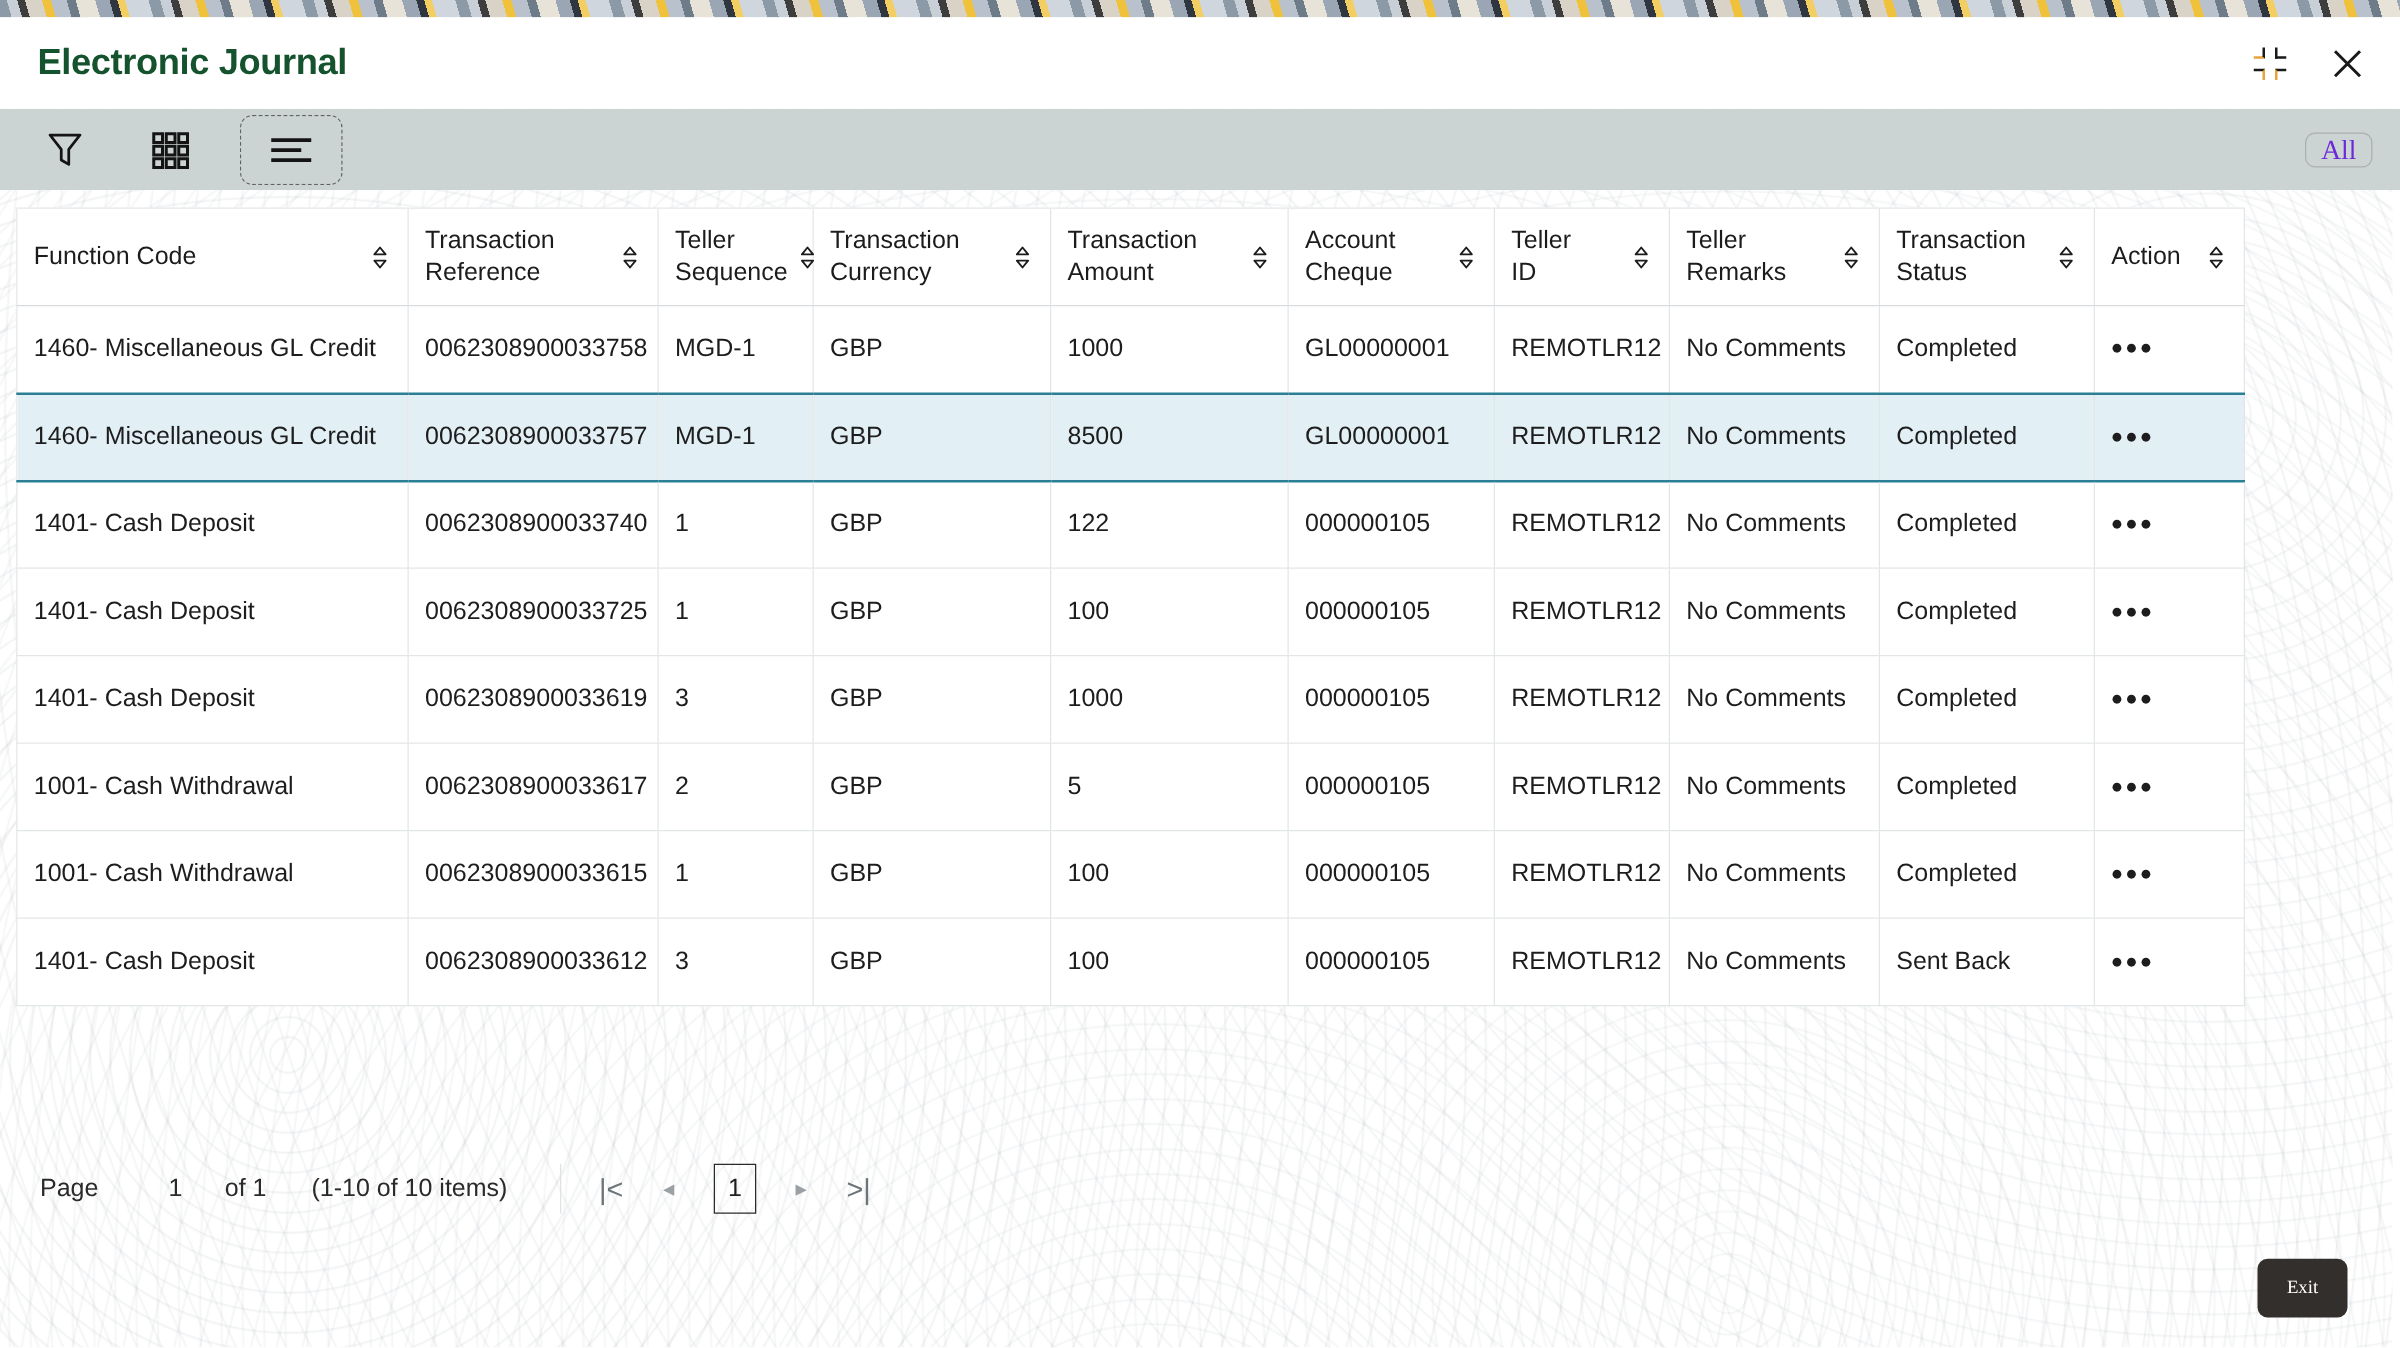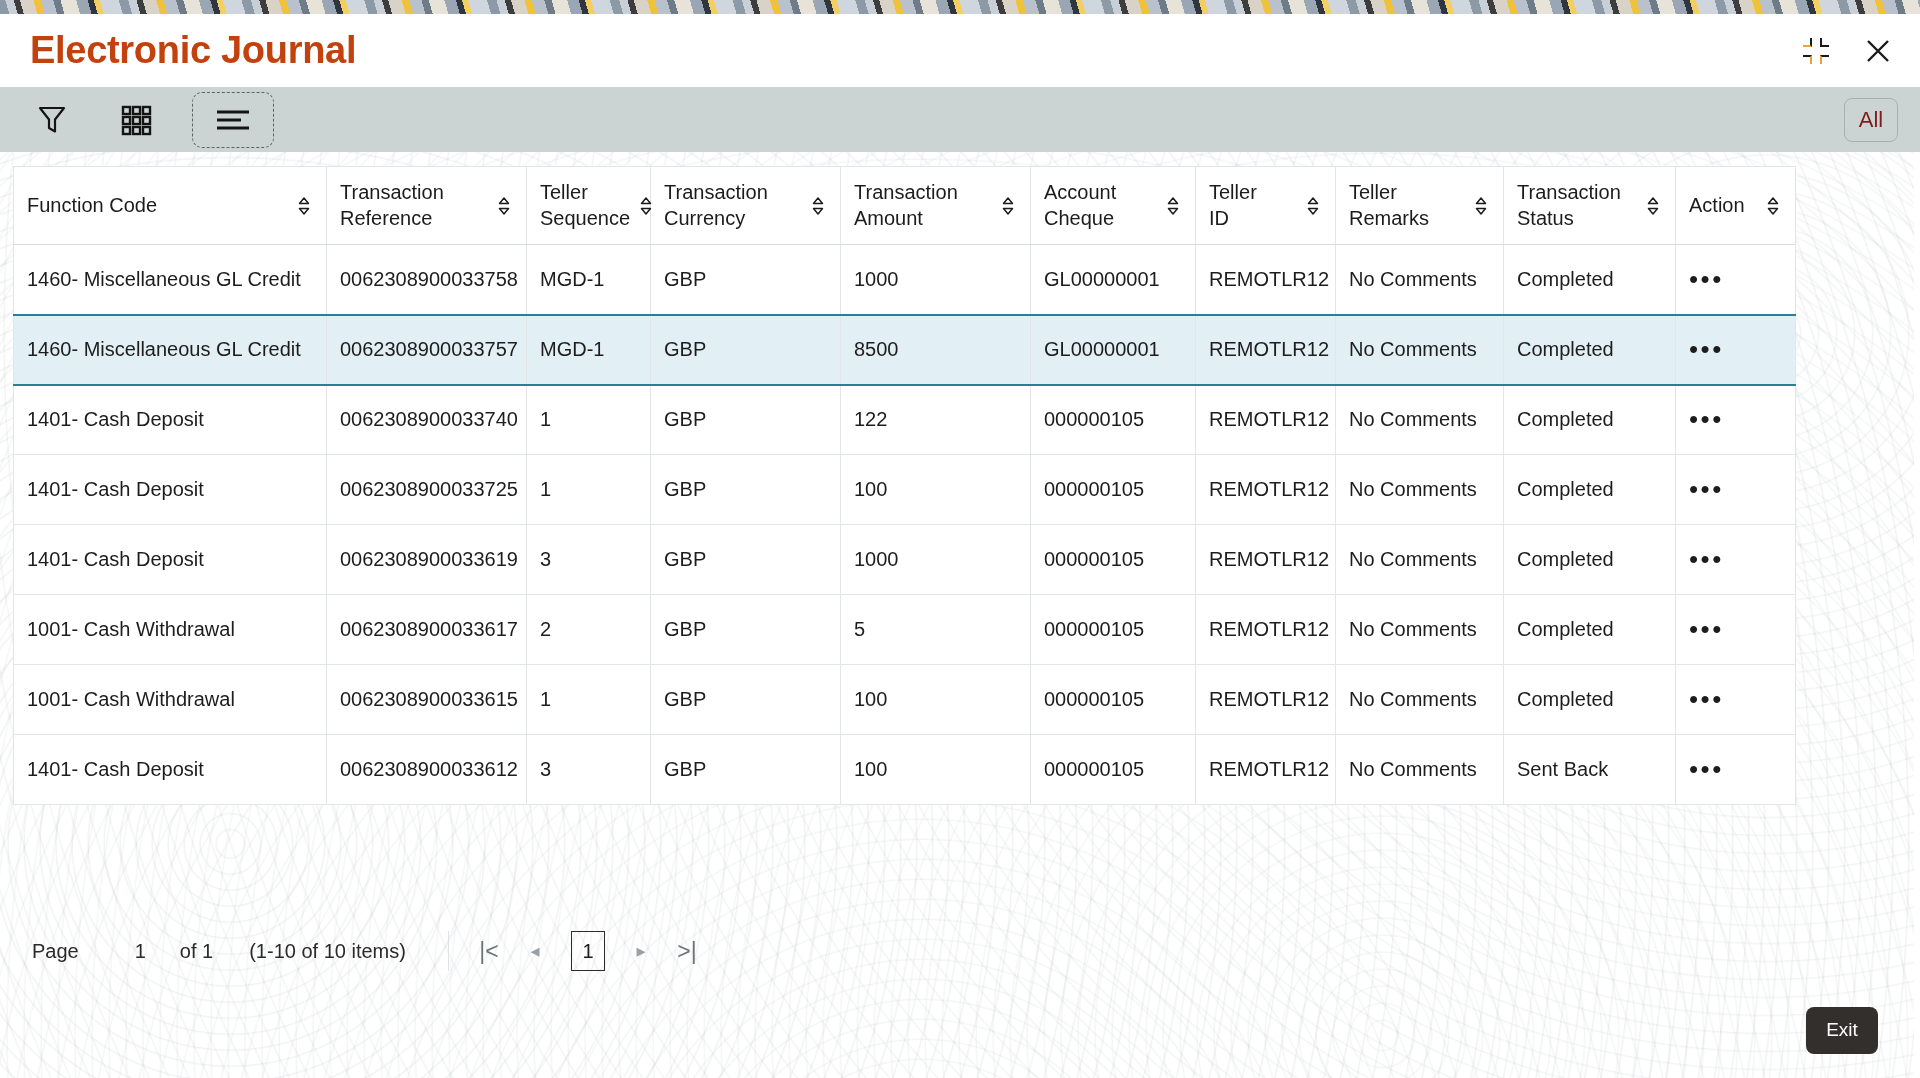--- a/index.html
+++ b/index.html
@@ -63,23 +63,23 @@
     height: 73px;
     background: #ffffff;
     display: flex;
     align-items: center;
     padding: 0 22px 0 30px;
     flex: 0 0 auto;
     position: relative;
     z-index: 4;
   }
   #page-title {
-    font-size: 38px;
+    font-size: 29px;
     font-weight: bold;
-    color: #c2410c;
+    color: #14532d;
     letter-spacing: -0.3px;
   }
   #title-actions {
     margin-left: auto;
     display: flex;
     align-items: center;
     gap: 22px;
   }
   .win-btn {
     width: 40px; height: 40px;
@@ -120,27 +120,27 @@
     margin-right: 28px;
   }
   .tool-btn.focused {
     width: 82px; height: 56px;
     border: 1.5px dashed #5d6463;
     border-radius: 10px;
     margin-right: 0;
   }
   #all-button {
     margin-left: auto;
-    min-width: 54px; height: 44px;
+    min-width: 54px; height: 28px;
     border: 1px solid #a9b0b0;
     border-radius: 8px;
     background: transparent;
-    color: #7f1d1d;
+    color: #6d28d9;
     font-size: 22px;
-    font-family: Liberation Sans, sans-serif;
+    font-family: Liberation Serif, serif;
     display: flex; align-items: center; justify-content: center;
     padding: 0 10px;
     cursor: pointer;
   }
 
   
   #table-wrap {
     flex: 1 1 auto;
     padding: 14px 0 0 13px;
     position: relative;
@@ -238,22 +238,22 @@
     display: flex;
     align-items: center;
     justify-content: flex-end;
     padding-right: 42px;
     position: relative;
     z-index: 2;
   }
   #exit-button {
     background: #332f2d;
     color: #ffffff;
-    font-size: 19px;
-    font-family: Liberation Sans, sans-serif;
+    font-size: 15px;
+    font-family: Liberation Serif, serif;
     border: none;
     border-radius: 8px;
     width: 72px;
     height: 47px;
     cursor: pointer;
   }
 
   
   #right-sliver {
     position: absolute;

